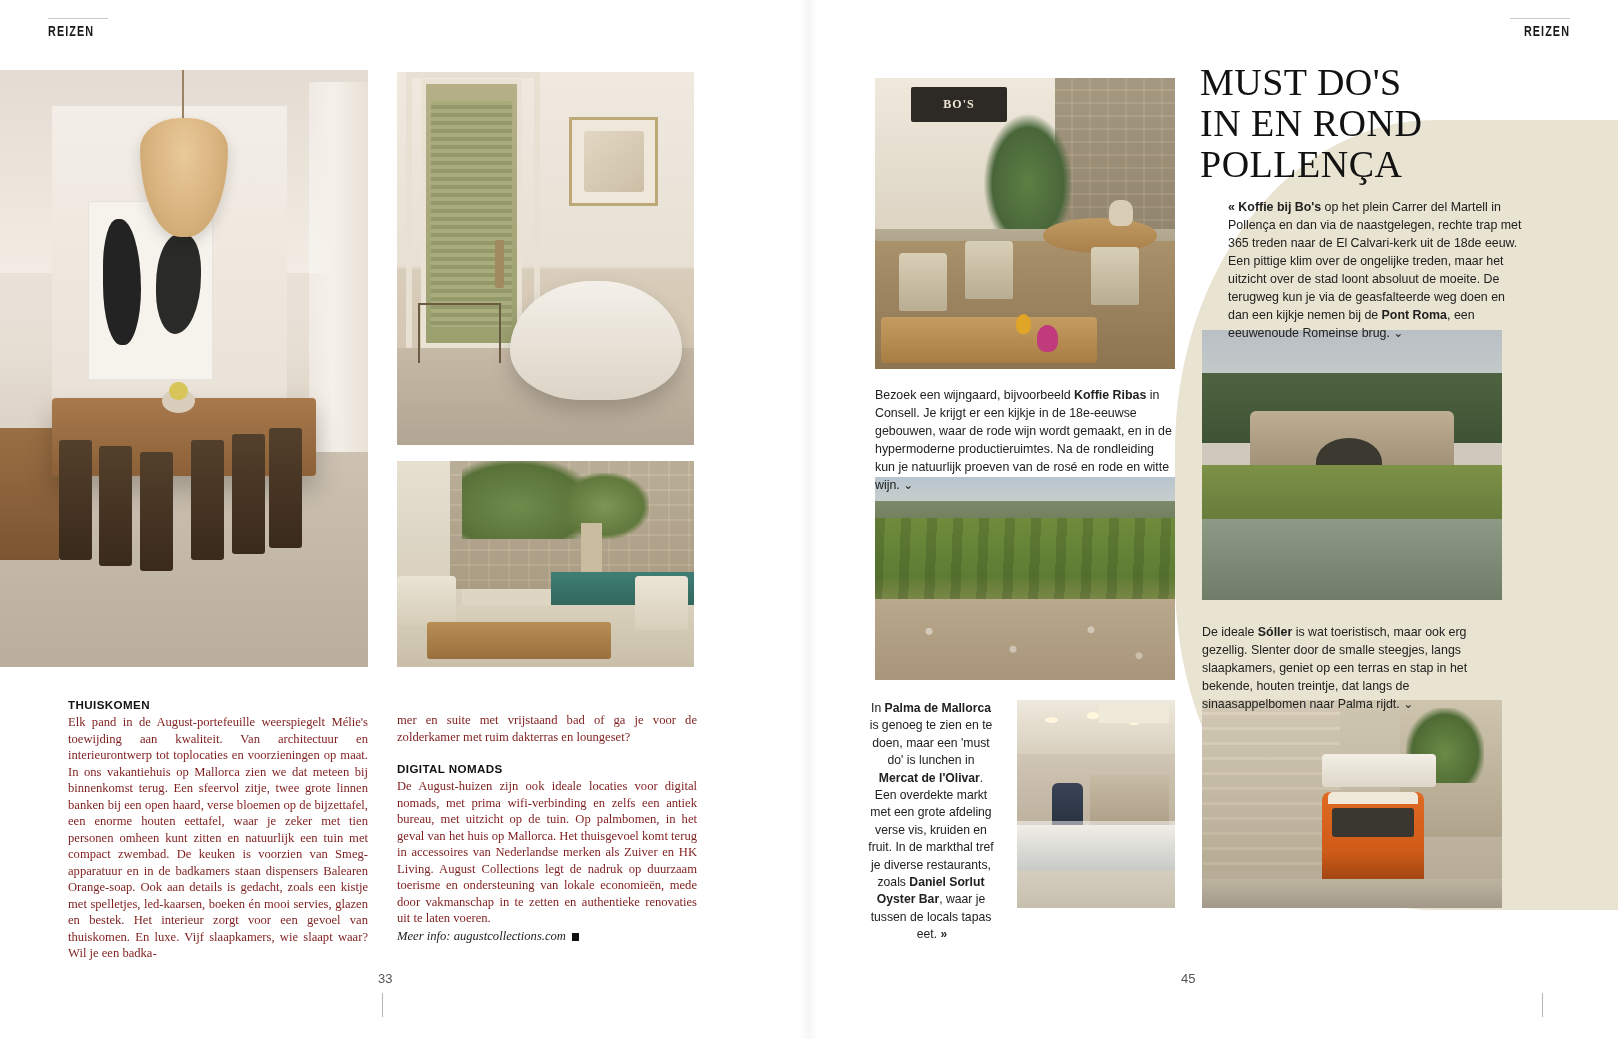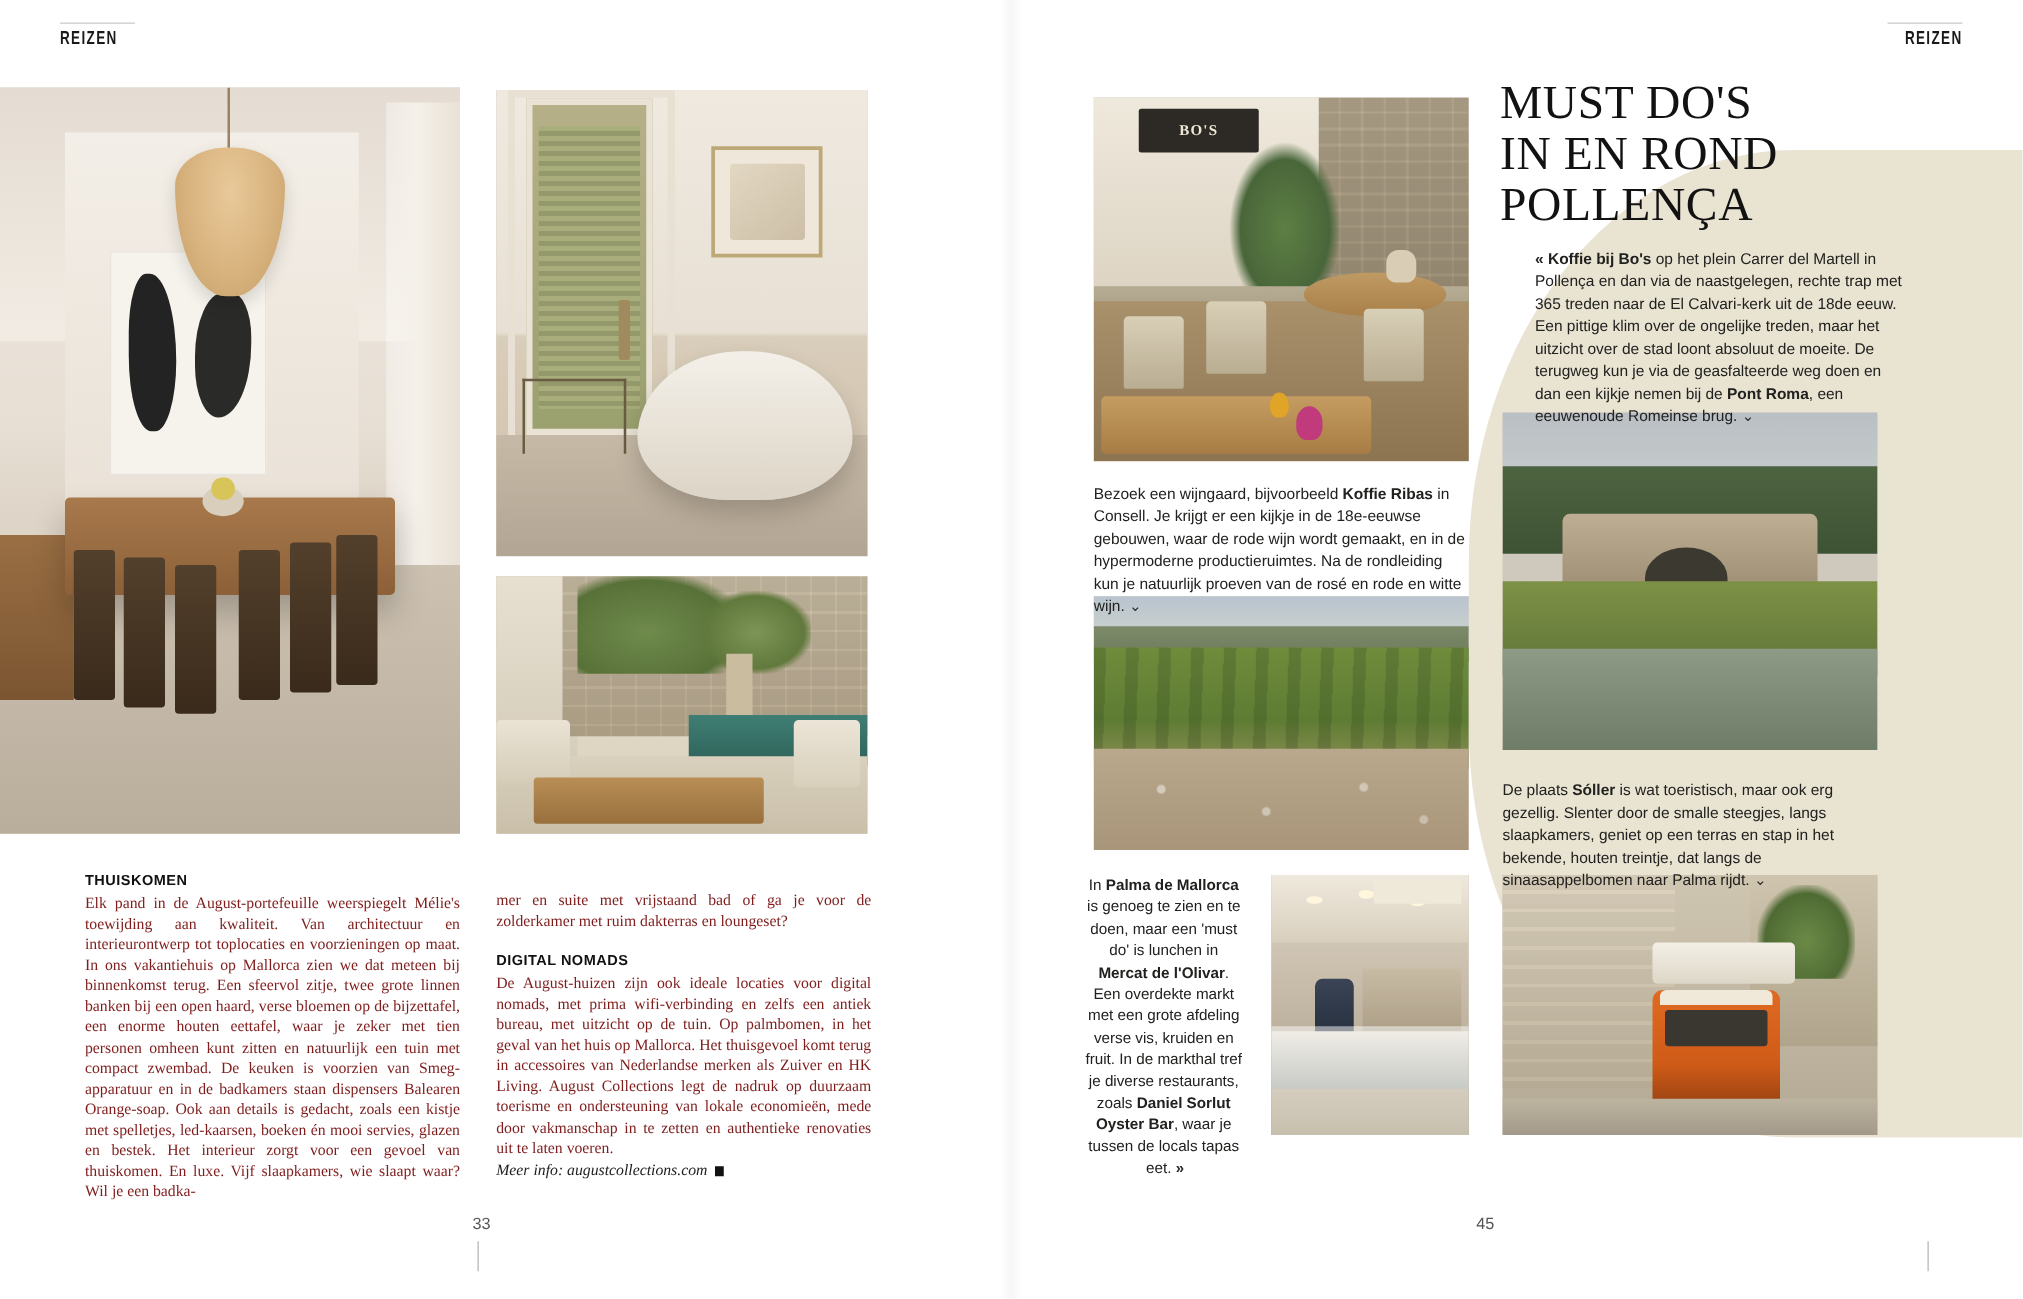--- a/index.html
+++ b/index.html
@@ -589,21 +589,21 @@
   <div class="headline">
     <div>MUST DO'S</div>
     <div>IN EN ROND</div>
     <div>POLLENÇA</div>
   </div>
 
   <div class="intro sans-body"><b>«</b> <b>Koffie bij Bo's</b><span> op het plein Carrer del Martell in Pollença en dan via de naastgelegen, rechte trap met 365 treden naar de El Calvari-kerk uit de 18de eeuw. Een pittige klim over de ongelijke treden, maar het uitzicht over de stad loont absoluut de moeite. De terugweg kun je via de geasfalteerde weg doen en dan een kijkje nemen bij de </span><b>Pont Roma</b><span>, een eeuwenoude Romeinse brug.</span> <span class="chev">⌄</span></div>
 
   <div class="cap-bodega sans-body"><span>Bezoek een wijngaard, bijvoorbeeld </span><b>Koffie Ribas</b><span> in Consell. Je krijgt er een kijkje in de 18e-eeuwse gebouwen, waar de rode wijn wordt gemaakt, en in de hypermoderne productieruimtes. Na de rondleiding kun je natuurlijk proeven van de rosé en rode en witte wijn.</span> <span class="chev">⌄</span></div>
 
-  <div class="cap-soller sans-body"><span>De plaats </span><b>Sóller</b><span> is wat toeristisch, maar ook erg gezellig. Slenter door de smalle steegjes, langs slaapkamers, geniet op een terras en stap in het bekende, houten treintje, dat langs de sinaasappelbomen naar Palma rijdt.</span> <span class="chev">⌄</span></div>
+  <div class="cap-soller sans-body"><span>De ideale </span><b>Sóller</b><span> is wat toeristisch, maar ook erg gezellig. Slenter door de smalle steegjes, langs slaapkamers, geniet op een terras en stap in het bekende, houten treintje, dat langs de sinaasappelbomen naar Palma rijdt.</span> <span class="chev">⌄</span></div>
 
   <div class="cap-palma sans-body"><span>In </span><b>Palma de Mallorca</b><span> is genoeg te zien en te doen, maar een 'must do' is lunchen in </span><b>Mercat de l'Olivar</b><span>. Een overdekte markt met een grote afdeling verse vis, kruiden en fruit. In de markthal tref je diverse restaurants, zoals </span><b>Daniel Sorlut Oyster Bar</b><span>, waar je tussen de locals tapas eet.</span> <b class="chev">»</b></div>
 
   <div class="folio folio-r">45</div>
   <div class="cropmark cm2"></div>
 
   <div class="gutter-shadow"></div>
 </div>
 
 </body></html>

